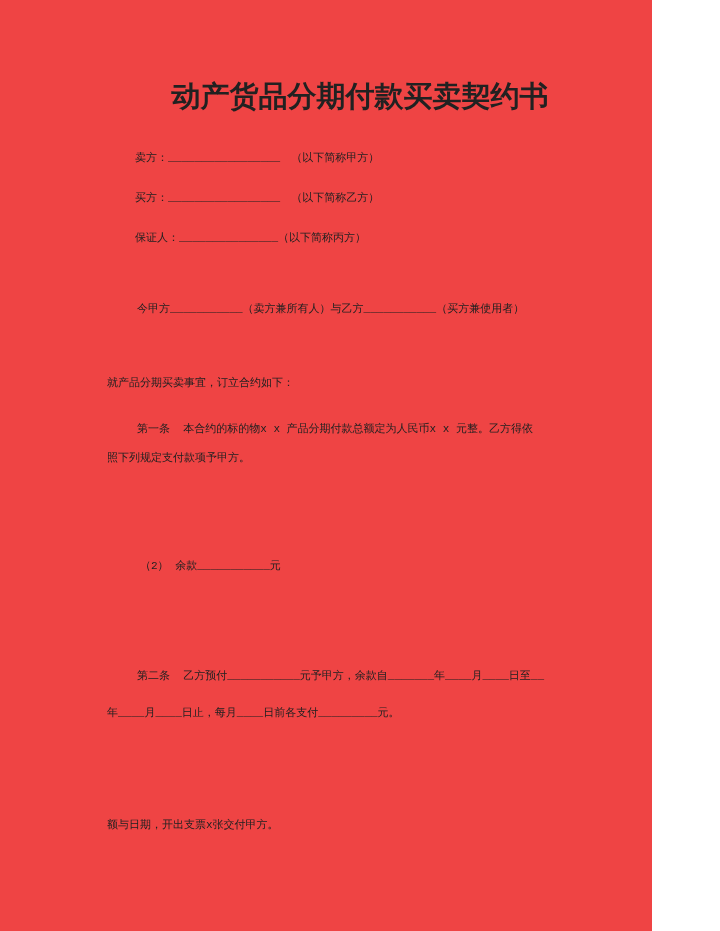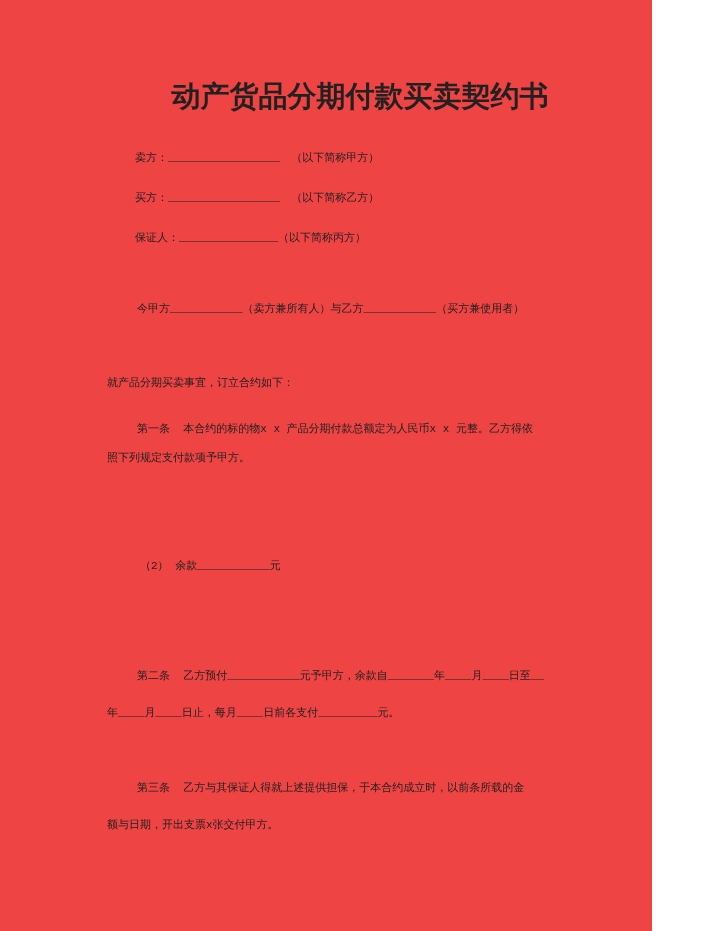--- a/index.html
+++ b/index.html
@@ -77,17 +77,16 @@
   <div class="line" id="l-a1l2">照下列规定支付款项予甲方。</div>
 
 
   <div class="line" id="l-item2">（2） 余款___________元</div>
 
 
   <div class="line" id="l-a2l1">第二条  乙方预付___________元予甲方，余款自_______年____月____日至__</div>
 
   <div class="line" id="l-a2l2">年____月____日止，每月____日前各支付_________元。</div>
 
-  <div class="line" id="l-a3l1">第三条  乙方与其保证人得就上述提供担保，于本合约成立时，以前条所载的金</div>
 
   <div class="line" id="l-a3l2">额与日期，开出支票x张交付甲方。</div>
 
 </div>
 
 </body></html>

